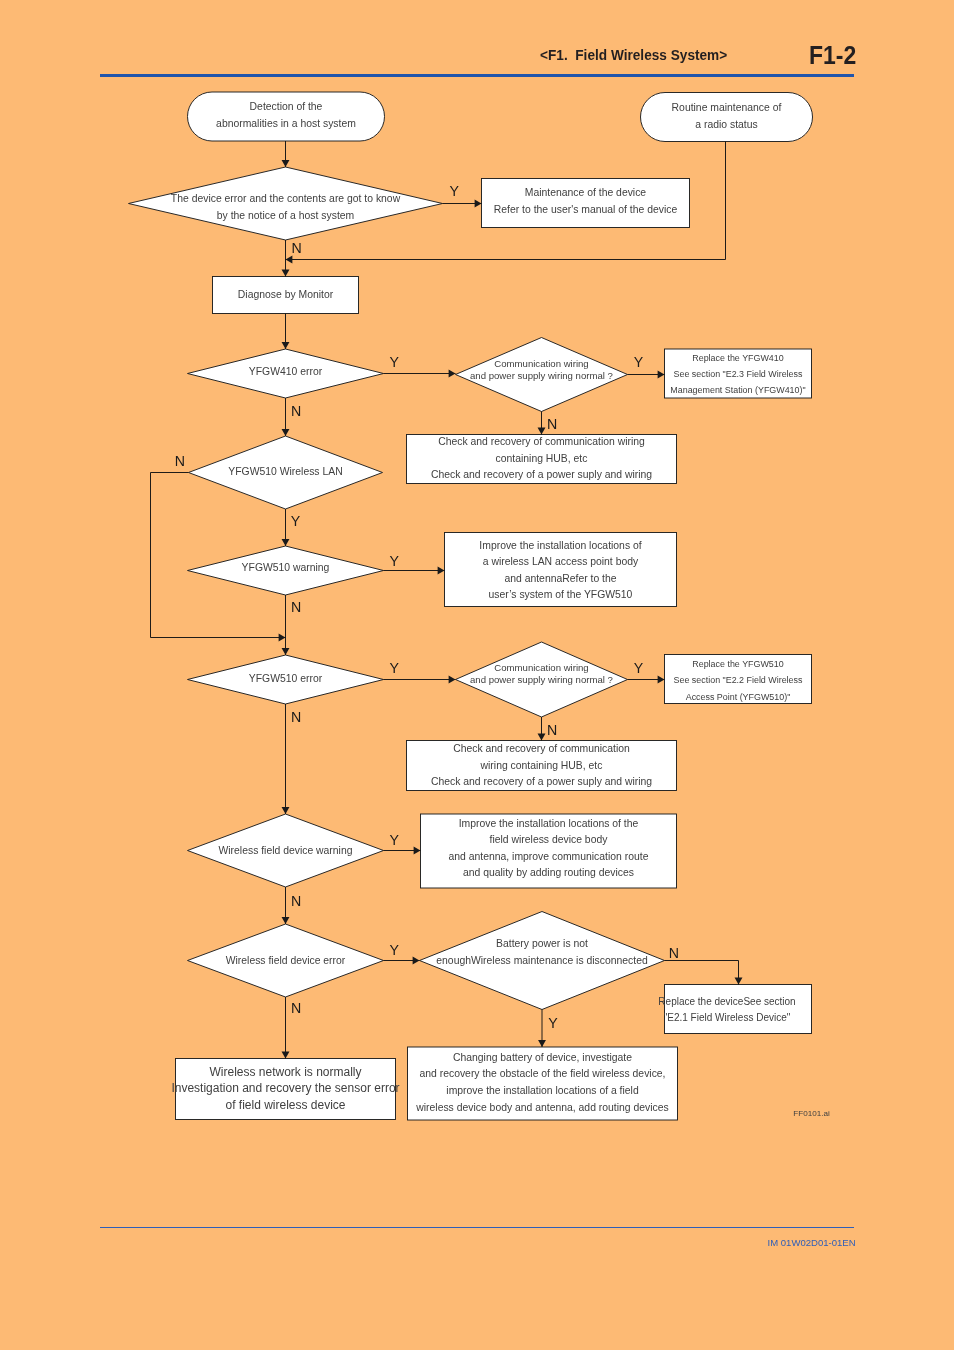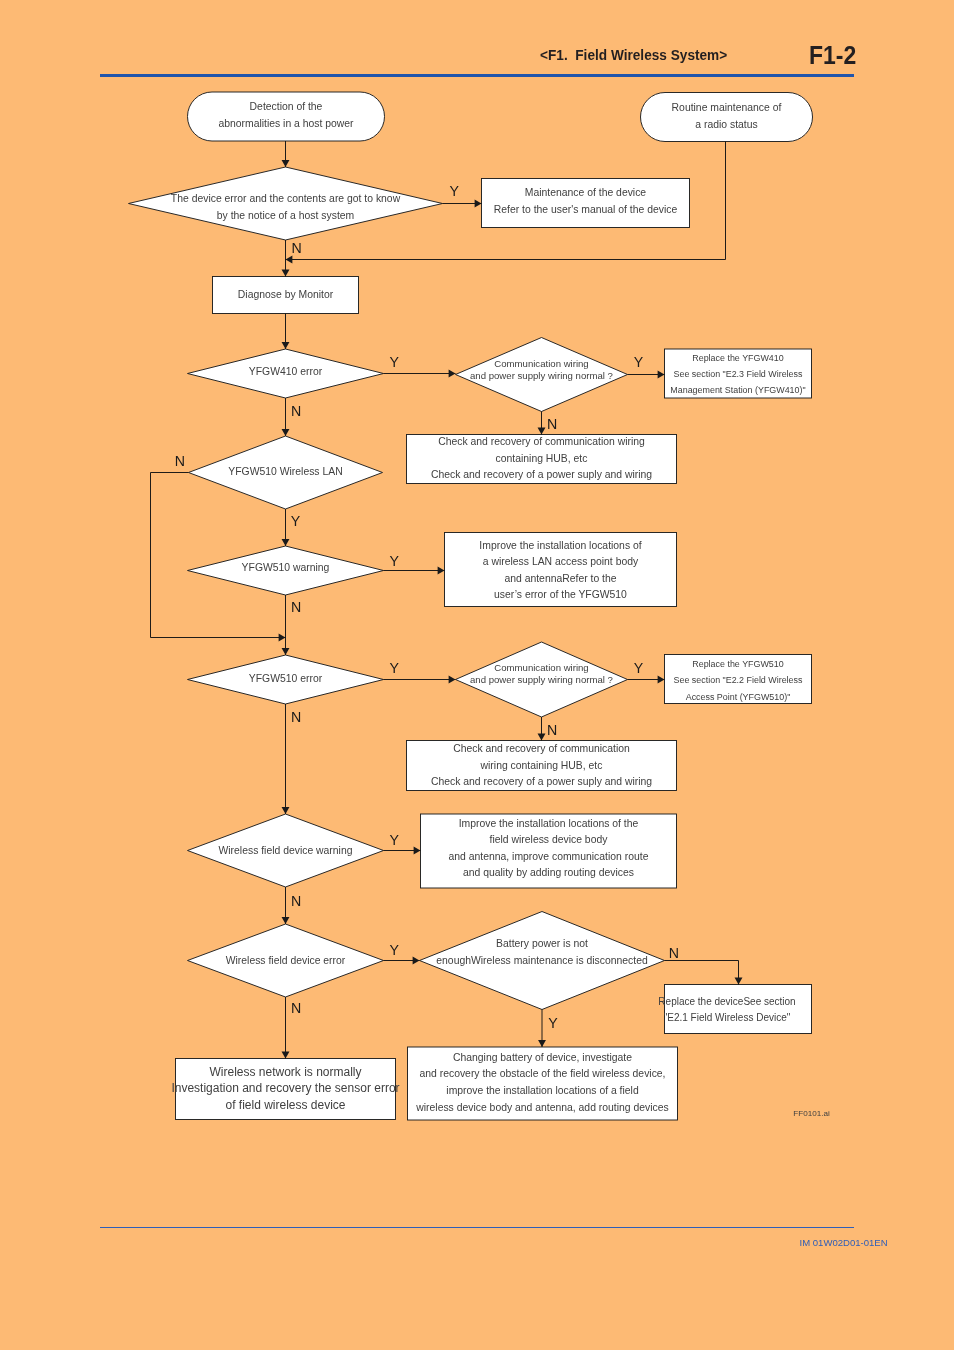--- a/index.html
+++ b/index.html
@@ -12,21 +12,21 @@
   .hdr-title{position:absolute;left:540.4px;top:48.3px;font-size:14.6px;line-height:15px;
              font-weight:bold;color:#231f20;white-space:pre;
              transform:scaleX(0.935);transform-origin:left top;}
   .hdr-page{position:absolute;left:808.8px;top:47.0px;font-size:25.5px;line-height:17px;
             font-weight:bold;color:#231f20;white-space:nowrap;
             transform:scaleX(0.90);transform-origin:left top;}
   .hdr-rule{position:absolute;left:99.5px;top:73.9px;width:754.5px;height:2.8px;background:#2055ac;}
 
   .ftr-rule{position:absolute;left:99.5px;top:1226.9px;width:754.5px;height:1.3px;background:#2e5eb8;}
   .ftr-text{position:absolute;left:767.5px;top:1238.2px;font-size:9.55px;line-height:10px;
-            color:#2e5eb8;white-space:nowrap;margin-left:32px;}
+            color:#2e5eb8;white-space:nowrap;}
 
   svg.flow{position:absolute;left:0;top:0;width:954px;height:1350px;overflow:visible;}
   svg.flow .sh{fill:#ffffff;stroke:#1f1f1f;stroke-width:0.95;}
   svg.flow .ln{fill:none;stroke:#131313;stroke-width:0.95;}
   svg.flow .ah{fill:#1a1a1a;stroke:none;}
 
   .tx{position:absolute;display:flex;flex-direction:column;justify-content:center;
       align-items:center;color:#404040;white-space:nowrap;font-size:10.4px;line-height:16.7px;}
   .lbl{position:absolute;font-size:14.2px;line-height:14px;color:#1a1a1a;white-space:nowrap;}
   .ftag{position:absolute;left:775.3px;top:1108.6px;font-size:8.1px;line-height:9px;color:#404040;white-space:nowrap;padding-left:18px;}
@@ -109,21 +109,21 @@
       <polygon class="ah" points="419.50,960.50 412.60,956.55 412.60,964.45"></polygon>
       <path class="ln" d="M 664.50 960.50 L 738.5 960.50 L 738.5 984.50"></path>
       <polygon class="ah" points="738.50,984.50 734.55,977.60 742.45,977.60"></polygon>
       <path class="ln" d="M 542.00 1009.50 L 542.00 1047.00"></path>
       <polygon class="ah" points="542.00,1047.00 538.05,1040.10 545.95,1040.10"></polygon>
       <path class="ln" d="M 285.50 997.00 L 285.50 1058.50"></path>
       <polygon class="ah" points="285.50,1058.50 281.55,1051.60 289.45,1051.60"></polygon>
     </svg>
     <div class="tx" style="left:187.50px;top:90.60px;width:197.00px;height:49.00px;font-size:10.40px;line-height:17.00px">
         <div>Detection of the</div>
-        <div>abnormalities in a host power</div>
+        <div>abnormalities in a host system</div>
       </div>
     <div class="tx" style="left:640.50px;top:92.00px;width:172.00px;height:49.00px;font-size:10.40px;line-height:16.70px">
         <div>Routine maintenance of</div>
         <div>a radio status</div>
       </div>
     <div class="tx" style="left:128.50px;top:170.40px;width:314.00px;height:73.00px;font-size:10.40px;line-height:17.00px">
         <div>The device error and the contents are got to know</div>
         <div>by the notice of a host system</div>
       </div>
     <div class="tx" style="left:481.50px;top:177.30px;width:208.00px;height:49.00px;font-size:10.40px;line-height:16.70px">
@@ -153,21 +153,21 @@
     <div class="tx" style="left:188.50px;top:435.90px;width:194.00px;height:73.00px;font-size:10.40px;line-height:16.70px">
         <div>YFGW510 Wireless LAN</div>
       </div>
     <div class="tx" style="left:187.50px;top:544.00px;width:196.00px;height:49.00px;font-size:10.40px;line-height:16.70px">
         <div>YFGW510 warning</div>
       </div>
     <div class="tx" style="left:444.50px;top:533.90px;width:232.00px;height:74.00px;font-size:10.40px;line-height:16.50px">
         <div>Improve the installation locations of</div>
         <div>a wireless LAN access point body</div>
         <div>and antennaRefer to the</div>
-        <div>user’s error of the YFGW510</div>
+        <div>user’s system of the YFGW510</div>
       </div>
     <div class="tx" style="left:187.50px;top:655.00px;width:196.00px;height:49.00px;font-size:10.40px;line-height:16.70px">
         <div>YFGW510 error</div>
       </div>
     <div class="tx" style="left:455.50px;top:636.80px;width:172.00px;height:75.00px;font-size:9.60px;line-height:12.10px">
         <div>Communication wiring</div>
         <div>and power supply wiring normal ?</div>
       </div>
     <div class="tx" style="left:664.50px;top:656.20px;width:147.00px;height:49.00px;font-size:8.92px;line-height:16.40px">
         <div>Replace the YFGW510</div>

